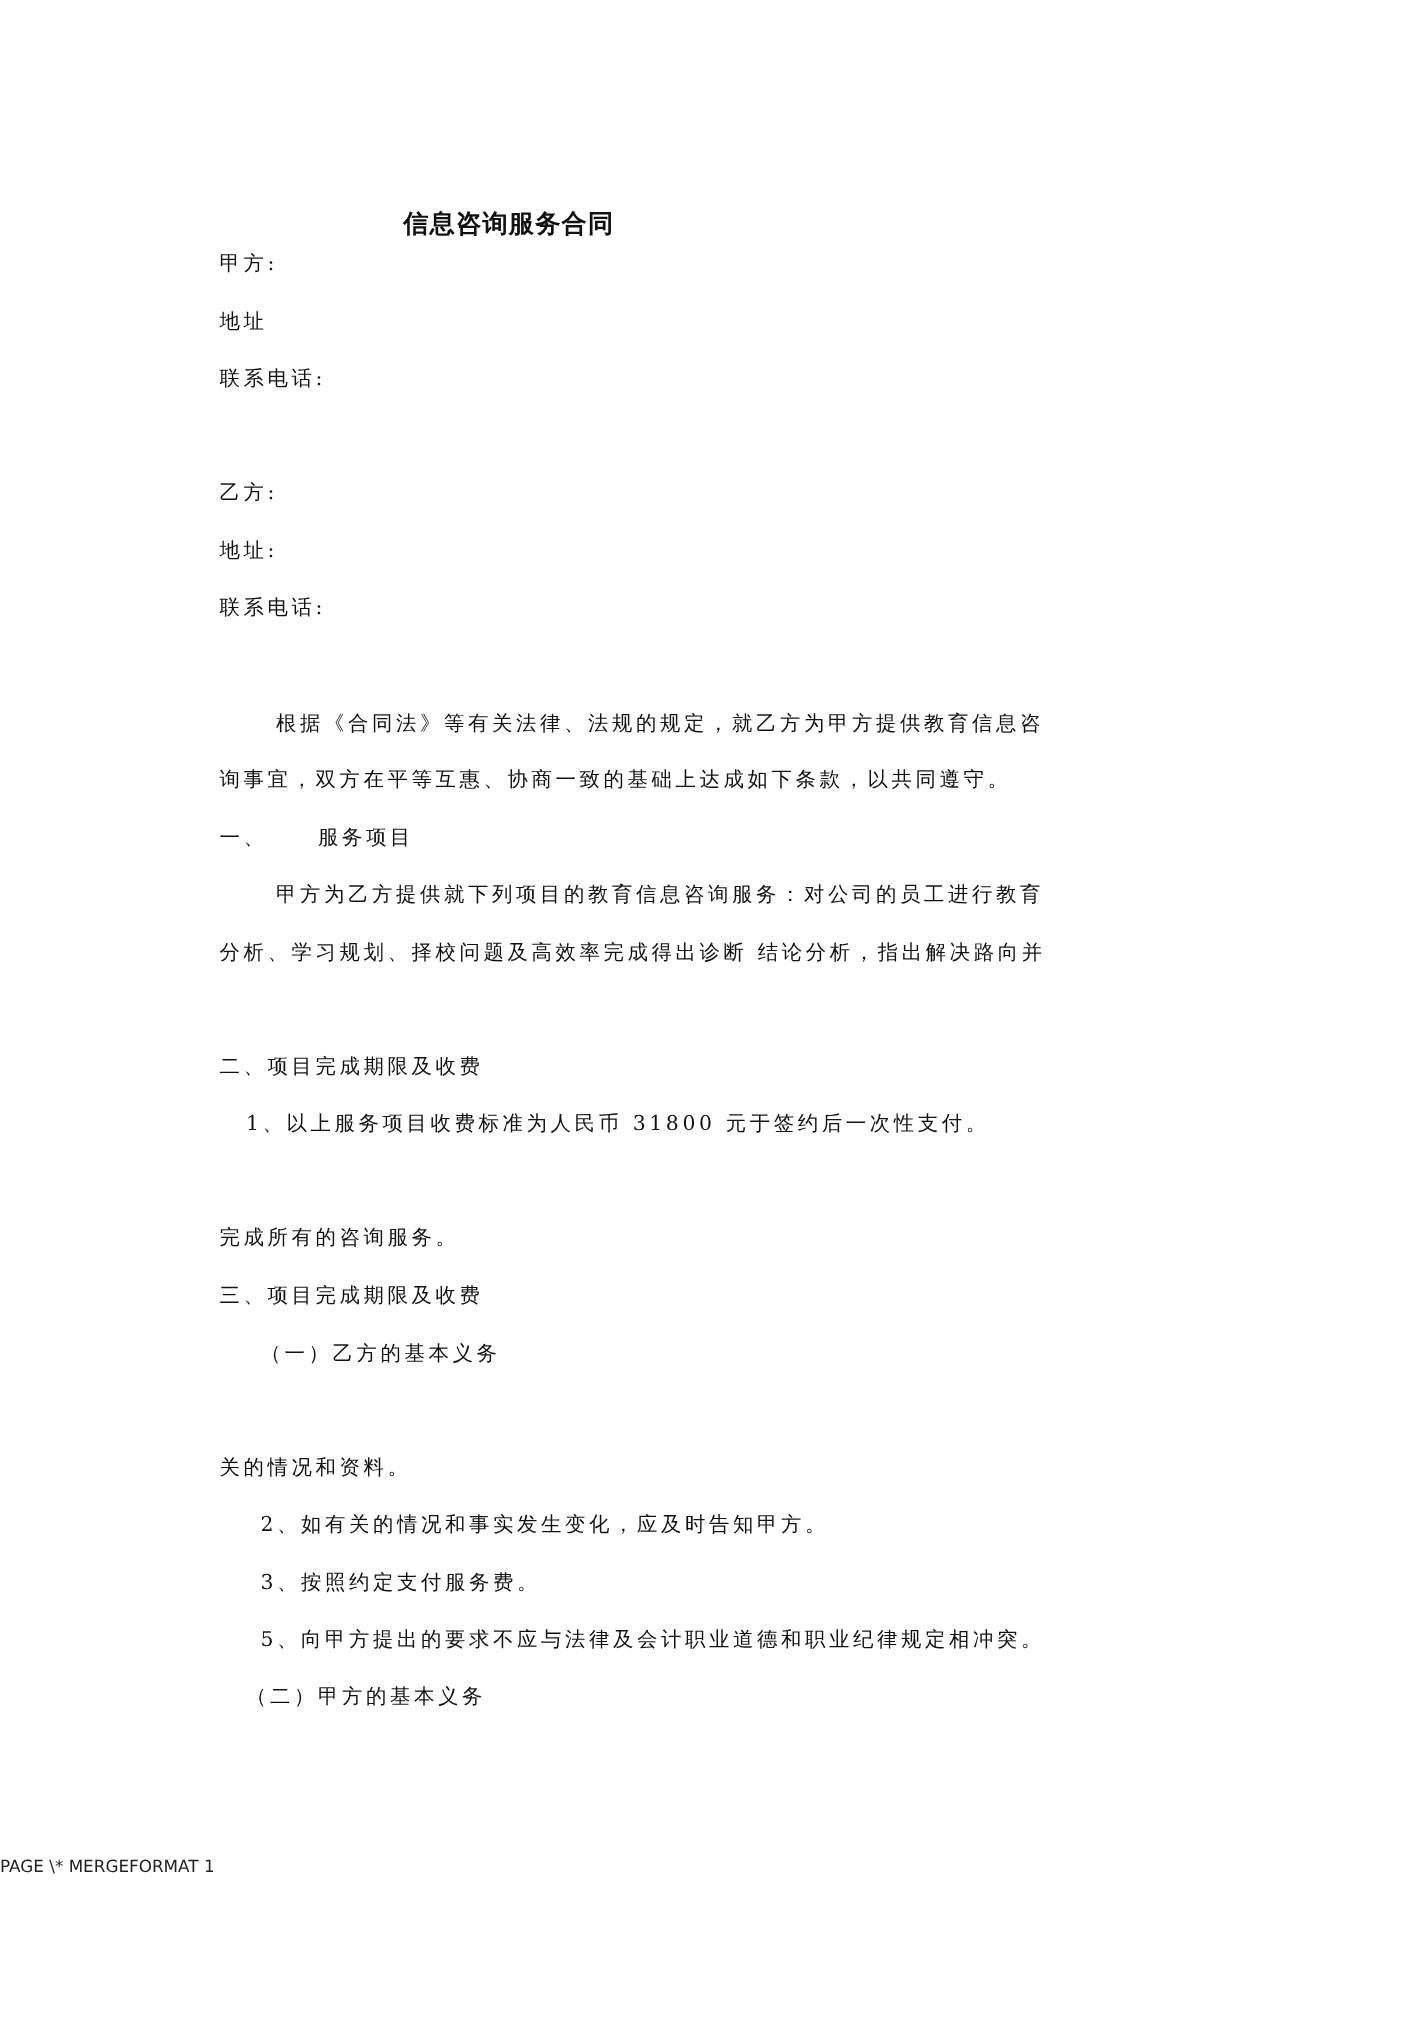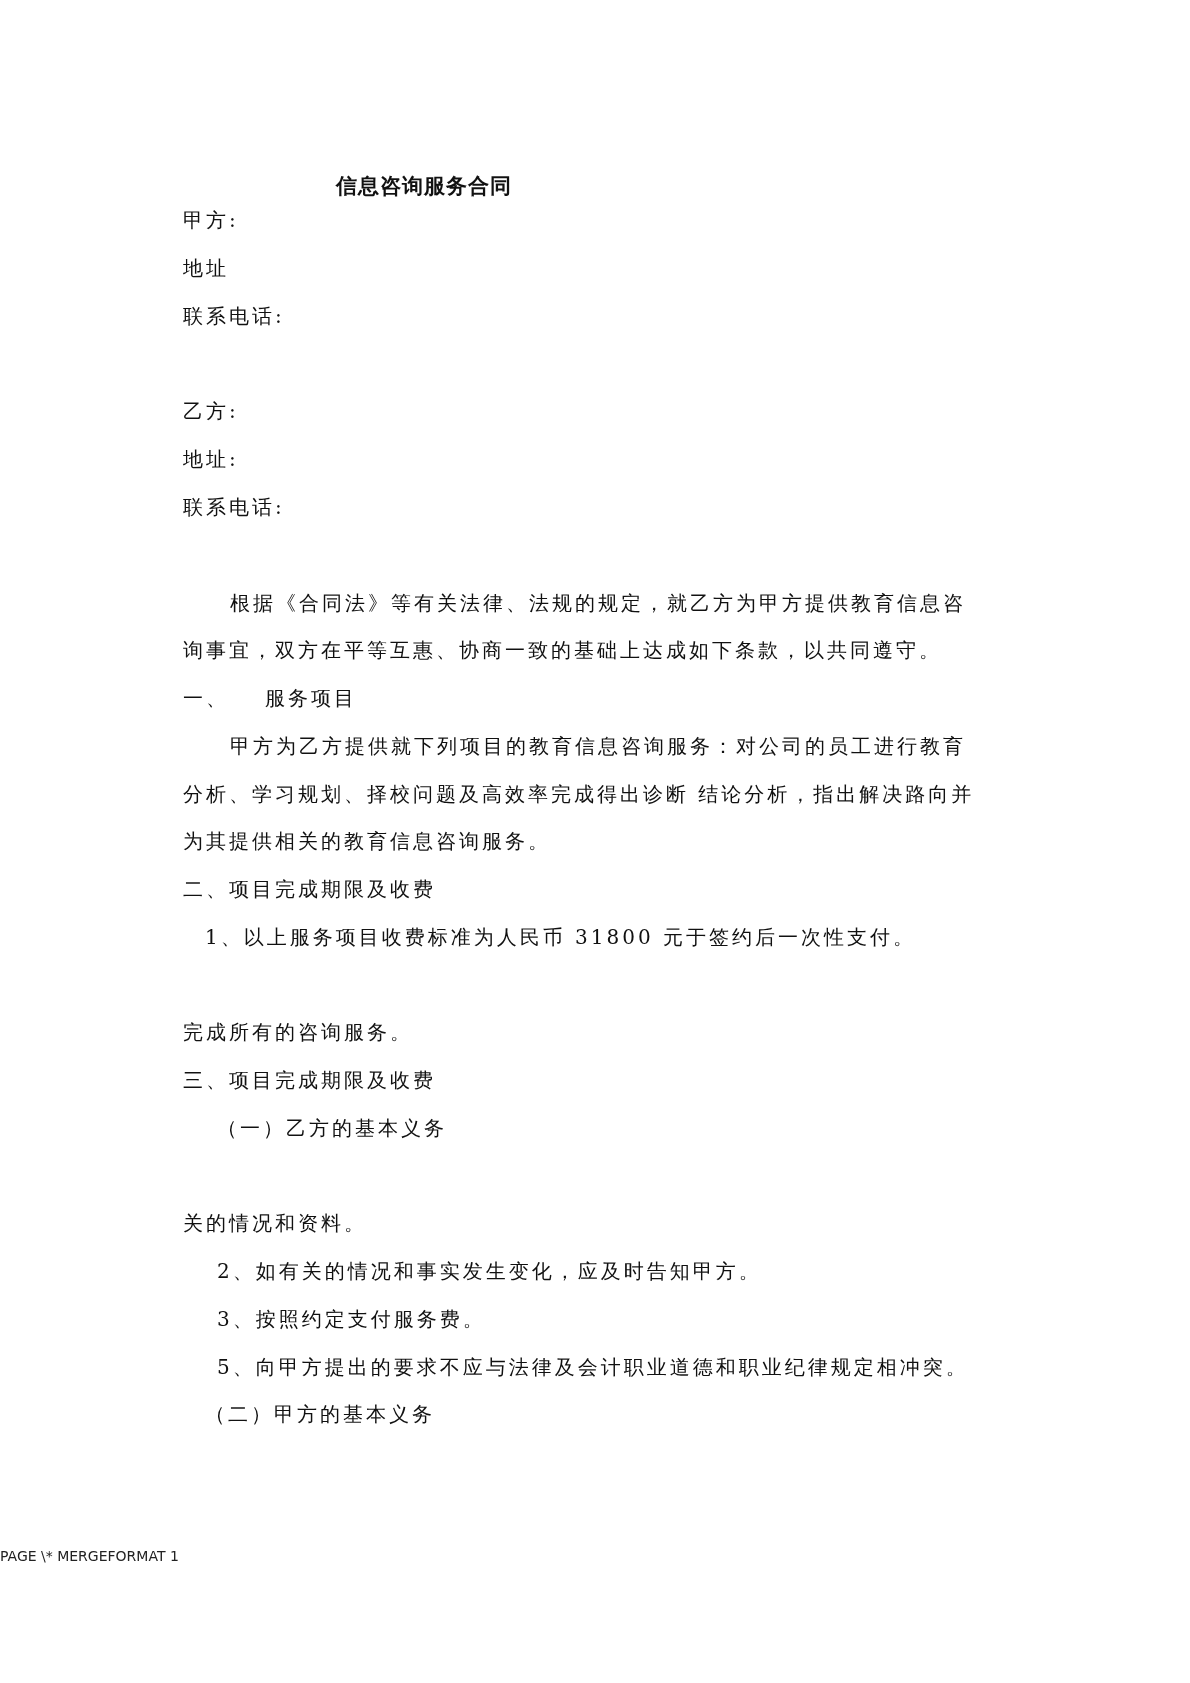--- a/index.html
+++ b/index.html
@@ -1,19 +1,19 @@
 <!DOCTYPE html>
 <html><head>
 <meta charset="utf-8">
 <style>
   html, body { margin: 0; padding: 0; background: #ffffff; }
   body { width: 1190px; height: 1683px; position: relative; overflow: hidden;
          font-family: "DejaVu Serif", "Liberation Serif", serif; color: #111; }
   .page { position: absolute; left: 0; top: 0; width: 1190px; height: 1683px; background: #fff; }
-  .line { position: absolute; left: 183px; font-size: 20px; line-height: 24px; white-space: nowrap; letter-spacing: 3px; }
+  .line { position: absolute; left: 183px; font-size: 17px; line-height: 24px; white-space: nowrap; letter-spacing: 3px; }
   .title { position: absolute; left: 336px; top: 172px; font-size: 21px; font-weight: bold; letter-spacing: 1px; }
   .footer { position: absolute; left: 0; width: 1190px; top: 1548px; text-align: left;
             font-family: "DejaVu Sans", "Liberation Sans", sans-serif; font-size: 14px; color: #222; }
 </style>
 </head>
 <body>
 
 <div class="page">
 
   <div class="title">信息咨询服务合同</div>
@@ -26,21 +26,20 @@
   <div class="line" style="top:447px">地址:</div>
   <div class="line" style="top:495px">联系电话:</div>
 
   <div class="line" style="top:591px; left:230px">根据《合同法》等有关法律、法规的规定，就乙方为甲方提供教育信息咨</div>
   <div class="line" style="top:638px">询事宜，双方在平等互惠、协商一致的基础上达成如下条款，以共同遵守。</div>
 
   <div class="line" style="top:686px">一、</div>
   <div class="line" style="top:686px; left:265px">服务项目</div>
   <div class="line" style="top:782px">分析、学习规划、择校问题及高效率完成得出诊断 结论分析，指出解决路向并</div>
   <div class="line" style="top:734px; left:230px">甲方为乙方提供就下列项目的教育信息咨询服务：对公司的员工进行教育</div>
-  <div class="line" style="top:829px">为其提供相关的教育信息咨询服务。</div>
 
   <div class="line" style="top:877px">二、项目完成期限及收费</div>
   <div class="line" style="top:925px; left:205px">1、以上服务项目收费标准为人民币 31800 元于签约后一次性支付。</div>
   <div class="line" style="top:1020px">完成所有的咨询服务。</div>
 
   <div class="line" style="top:1068px">三、项目完成期限及收费</div>
   <div class="line" style="top:1116px; left:217px">（一）乙方的基本义务</div>
   <div class="line" style="top:1211px">关的情况和资料。</div>
   <div class="line" style="top:1259px; left:217px">2、如有关的情况和事实发生变化，应及时告知甲方。</div>
   <div class="line" style="top:1307px; left:217px">3、按照约定支付服务费。</div>

